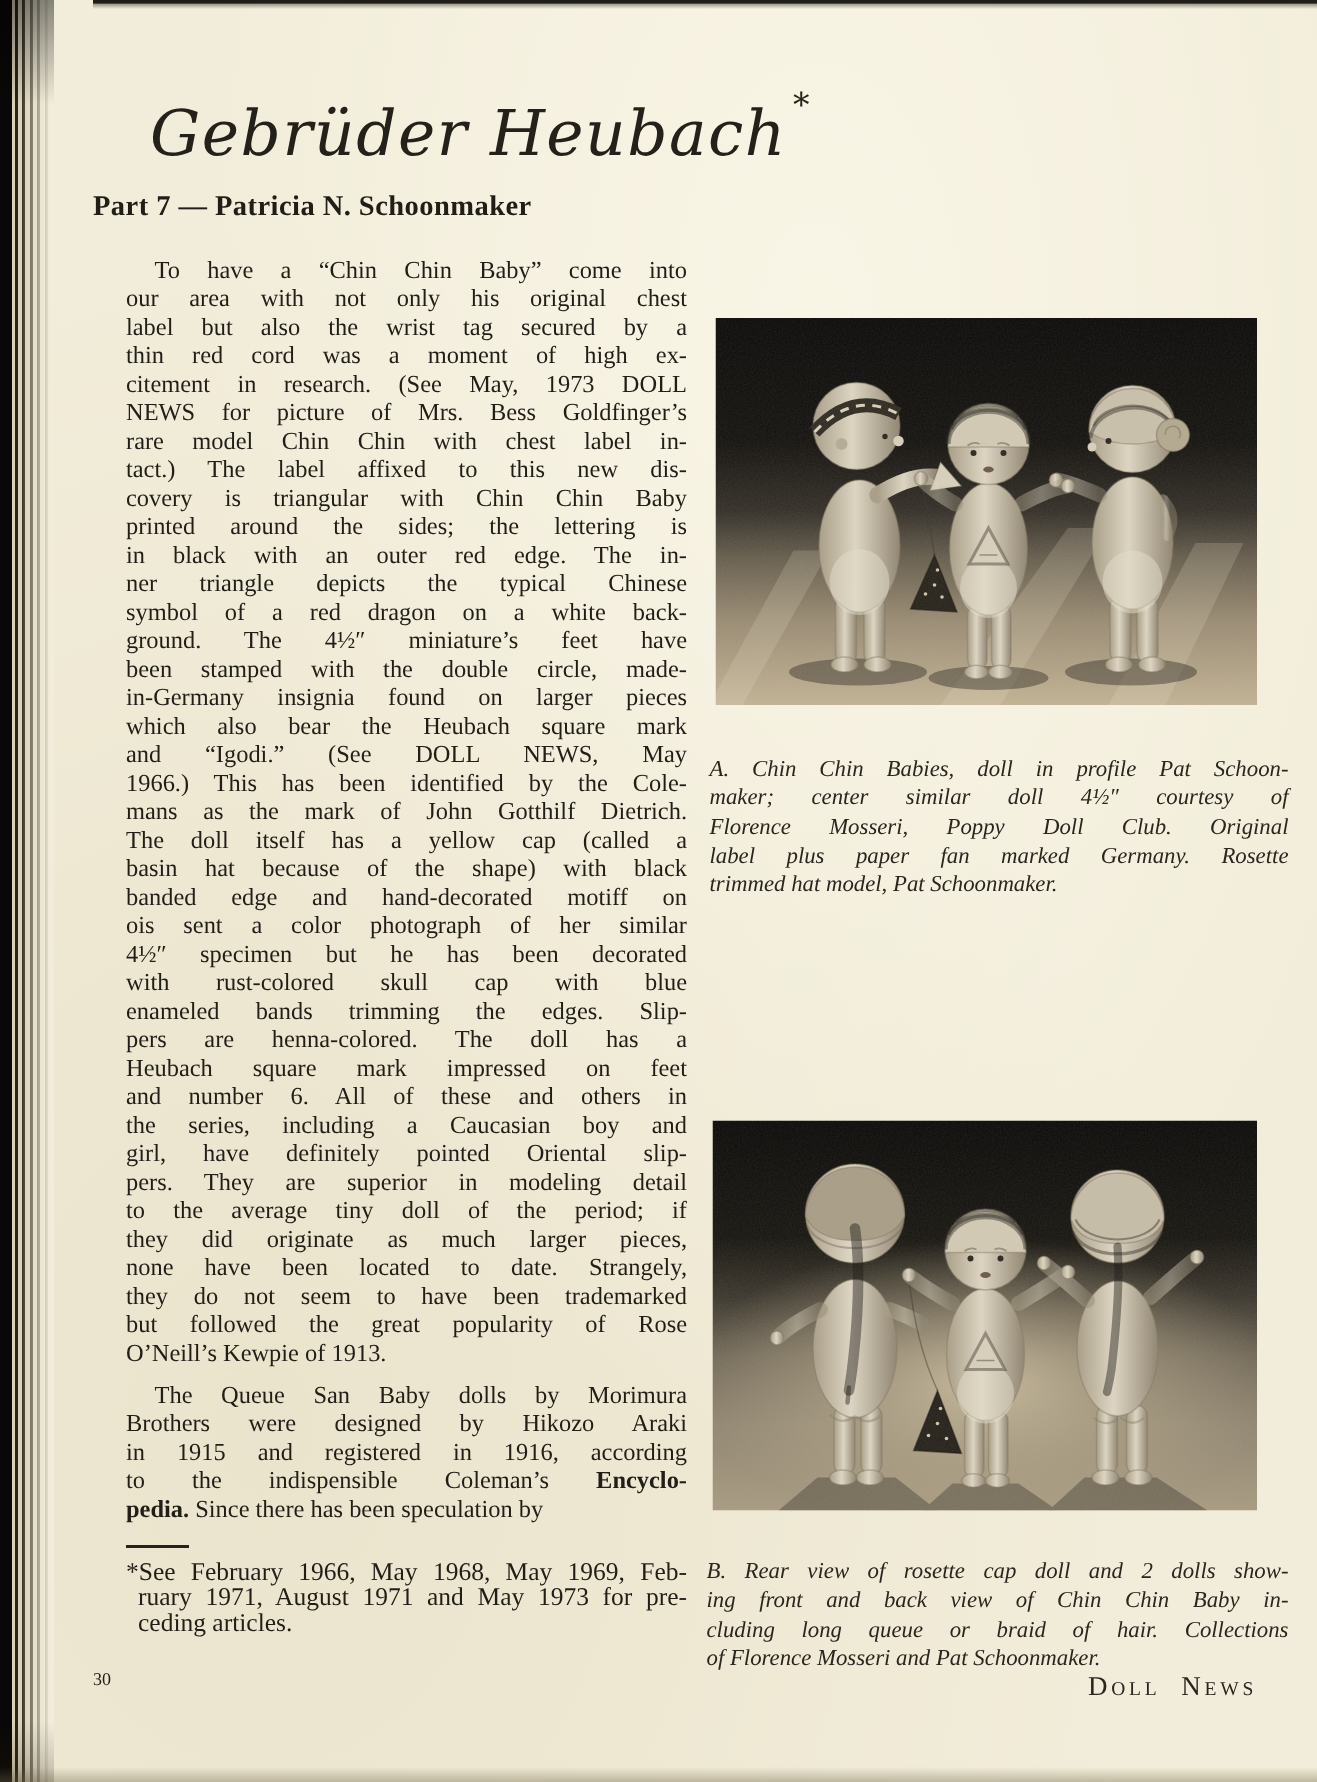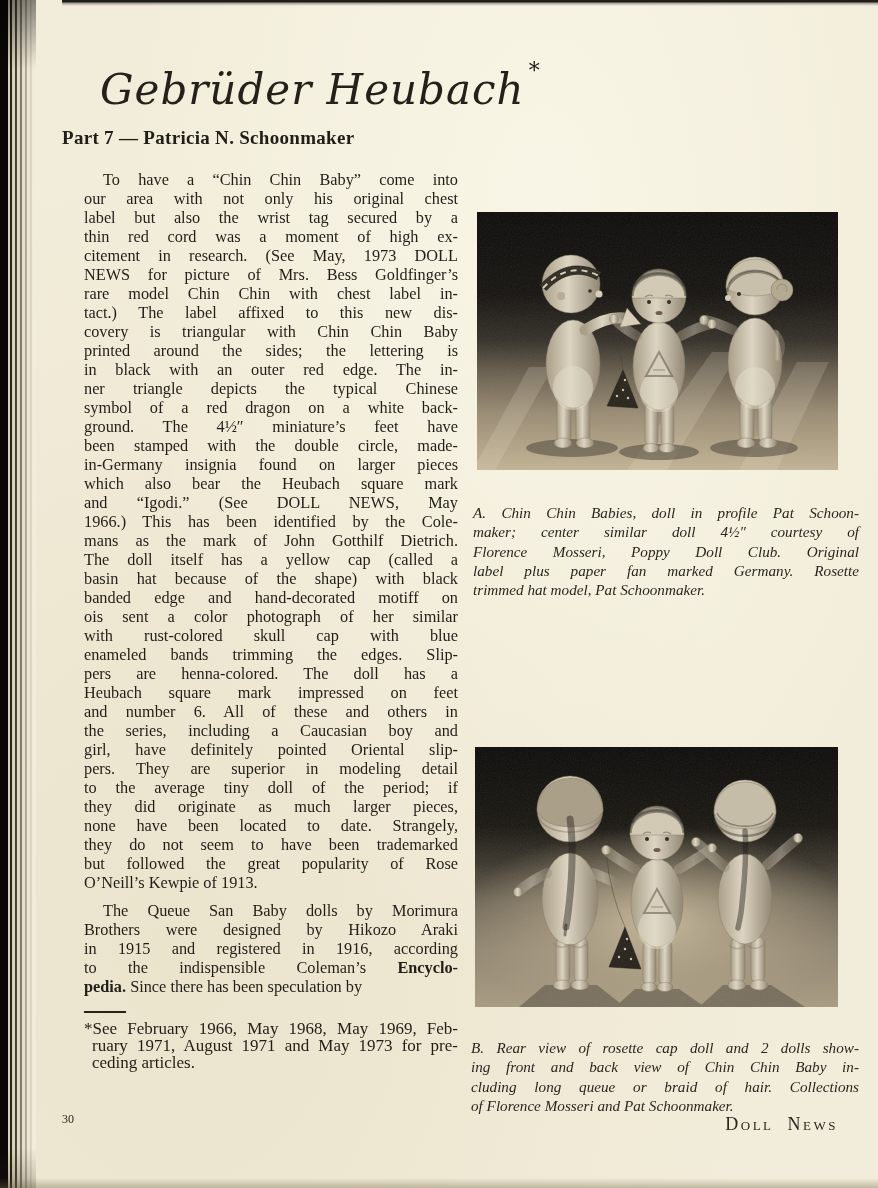--- a/index.html
+++ b/index.html
@@ -92,20 +92,21 @@
         <div class="jline">been stamped with the double circle, made-</div>
         <div class="jline">in-Germany insignia found on larger pieces</div>
         <div class="jline">which also bear the Heubach square mark</div>
         <div class="jline">and “Igodi.” (See DOLL NEWS, May</div>
         <div class="jline">1966.) This has been identified by the Cole-</div>
         <div class="jline">mans as the mark of John Gotthilf Dietrich.</div>
         <div class="jline">The doll itself has a yellow cap (called a</div>
         <div class="jline">basin hat because of the shape) with black</div>
         <div class="jline">banded edge and hand-decorated motiff on</div>
         <div class="jline">ois sent a color photograph of her similar</div>
+        <div class="jline">4½″ specimen but he has been decorated</div>
         <div class="jline">with rust-colored skull cap with blue</div>
         <div class="jline">enameled bands trimming the edges. Slip-</div>
         <div class="jline">pers are henna-colored. The doll has a</div>
         <div class="jline">Heubach square mark impressed on feet</div>
         <div class="jline">and number 6. All of these and others in</div>
         <div class="jline">the series, including a Caucasian boy and</div>
         <div class="jline">girl, have definitely pointed Oriental slip-</div>
         <div class="jline">pers. They are superior in modeling detail</div>
         <div class="jline">to the average tiny doll of the period; if</div>
         <div class="jline">they did originate as much larger pieces,</div>

